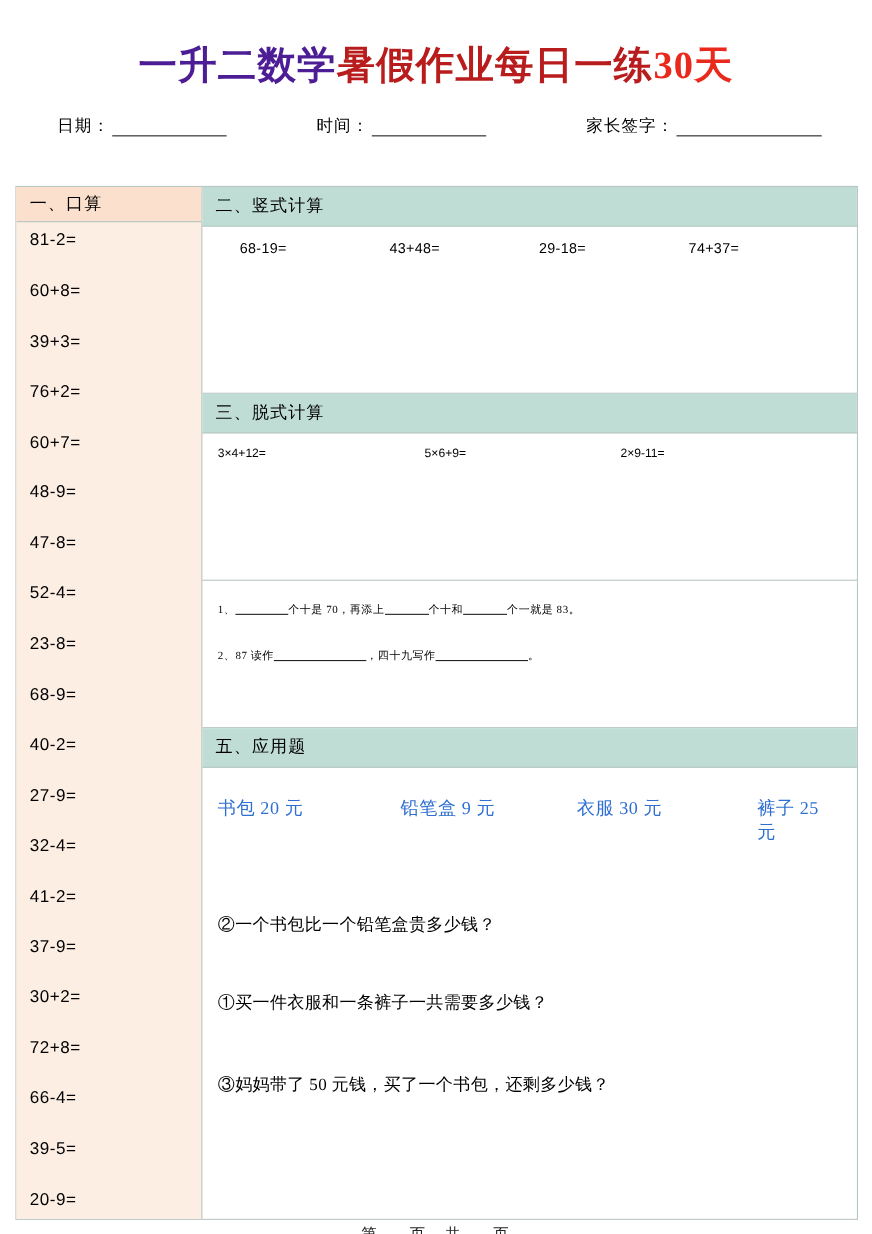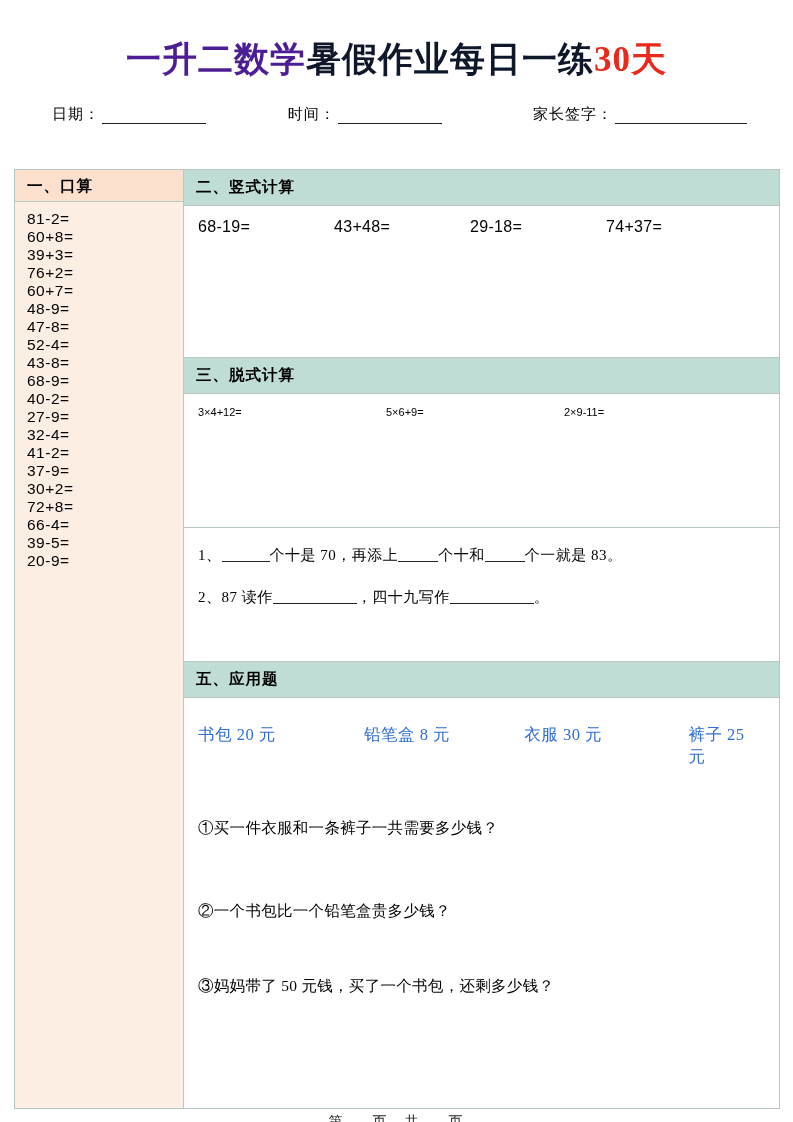--- a/index.html
+++ b/index.html
@@ -26,21 +26,21 @@
   .title {
     text-align: center;
     font-size: 35px;
     font-weight: bold;
     letter-spacing: 1px;
     margin-top: 36px;
     white-space: nowrap;
     font-family: "Liberation Serif", "DejaVu Serif", serif;
   }
   .title .seg-black { color: #4c1d95; }
-  .title .seg-teal  { color: #0f172a; }
+  .title .seg-teal  { color: #b91c1c; }
   .title .seg-red   { color: #e8291c; }
 
   
   .inforow {
     margin-top: 22px;
     padding: 0 46px 0 52px;
     display: flex;
     align-items: flex-end;
     font-size: 15px;
     letter-spacing: 1px;
@@ -80,37 +80,38 @@
   }
   .col-right {
     flex: 1;
     display: flex;
     flex-direction: column;
     box-sizing: border-box;
   }
 
   .hdr {
     background: #bfdcd5;
-    font-weight: bold;
+    font-weight: normal;
     font-size: 15.5px;
     letter-spacing: 1px;
     padding: 7px 10px 7px 12px;
     box-sizing: border-box;
     border-bottom: 1px solid #b9c7c4;
   }
   .hdr-left {
     background: #fbe0cd;
     height: 32px;
     line-height: 18px;
   }
 
   .oral-list {
     flex: 1;
     display: flex;
     flex-direction: column;
+    justify-content: space-between;
     padding: 8px 0 8px 12px;
     box-sizing: border-box;
     border-radius: 11px;
   }
   .oral-item {
     font-size: 15.5px;
     font-family: "Liberation Sans", sans-serif;
     letter-spacing: 0.5px;
     line-height: 18px;
   }
@@ -122,40 +123,41 @@
   .sec:last-child { border-bottom: none; }
   .sec-body {
     padding: 12px 14px 0 14px;
     box-sizing: border-box;
   }
 
   
   .sec-vertical { height: 188px; }
   .row-problems {
     display: flex;
-    font-size: 16px;
+    font-size: 13px;
     font-family: "Liberation Sans", sans-serif;
     letter-spacing: 0.3px;
+    margin-left: 20px;
   }
   .row-problems span { width: 136px; }
 
   
   .sec-tuoshi { height: 170px; }
   .row-tuoshi {
     display: flex;
     font-size: 11px;
     font-family: "Liberation Sans", sans-serif;
   }
   .row-tuoshi span:nth-child(1) { width: 188px; }
   .row-tuoshi span:nth-child(2) { width: 178px; }
 
   
   .sec-fill { height: 134px; }
   .fill-line {
-    font-size: 15px;
+    font-size: 10px;
     line-height: 30px;
     margin-bottom: 12px;
     letter-spacing: 0.5px;
   }
   .u { display:inline-block; border-bottom:1px solid #222; height: 15px; vertical-align: -2px;}
   .u48 { width: 48px; }
   .u40 { width: 40px; }
   .u84 { width: 84px; }
 
   
@@ -229,21 +231,21 @@
       <div class="hdr hdr-left">一、口算</div>
       <div class="oral-list">
         <div class="oral-item">81-2=</div>
         <div class="oral-item">60+8=</div>
         <div class="oral-item">39+3=</div>
         <div class="oral-item">76+2=</div>
         <div class="oral-item">60+7=</div>
         <div class="oral-item">48-9=</div>
         <div class="oral-item">47-8=</div>
         <div class="oral-item">52-4=</div>
-        <div class="oral-item">43-8=</div>
+        <div class="oral-item">23-8=</div>
         <div class="oral-item">68-9=</div>
         <div class="oral-item">40-2=</div>
         <div class="oral-item">27-9=</div>
         <div class="oral-item">32-4=</div>
         <div class="oral-item">41-2=</div>
         <div class="oral-item">37-9=</div>
         <div class="oral-item">30+2=</div>
         <div class="oral-item">72+8=</div>
         <div class="oral-item">66-4=</div>
         <div class="oral-item">39-5=</div>
@@ -285,26 +287,26 @@
             <span>2、87 读作</span><span class="u u84"></span><span>，四十九写作</span><span class="u u84"></span><span>。</span>
           </div>
         </div>
       </div>
 
       <div class="sec sec-apply">
         <div class="hdr">五、应用题</div>
         <div class="sec-body">
           <div class="price-row">
             <span>书包 20 元</span>
-            <span>铅笔盒 8 元</span>
+            <span>铅笔盒 9 元</span>
             <span>衣服 30 元</span>
             <span>裤子 25 元</span>
           </div>
+          <div class="q q2">②一个书包比一个铅笔盒贵多少钱？</div>
           <div class="q q1">①买一件衣服和一条裤子一共需要多少钱？</div>
-          <div class="q q2">②一个书包比一个铅笔盒贵多少钱？</div>
           <div class="q q3">③妈妈带了 50 元钱，买了一个书包，还剩多少钱？</div>
         </div>
       </div>
 
     </div>
   </div>
 
   <div class="footer">
     <span>第</span><span class="fu"></span><span>页，共</span><span class="fu"></span><span>页</span>
   </div>

